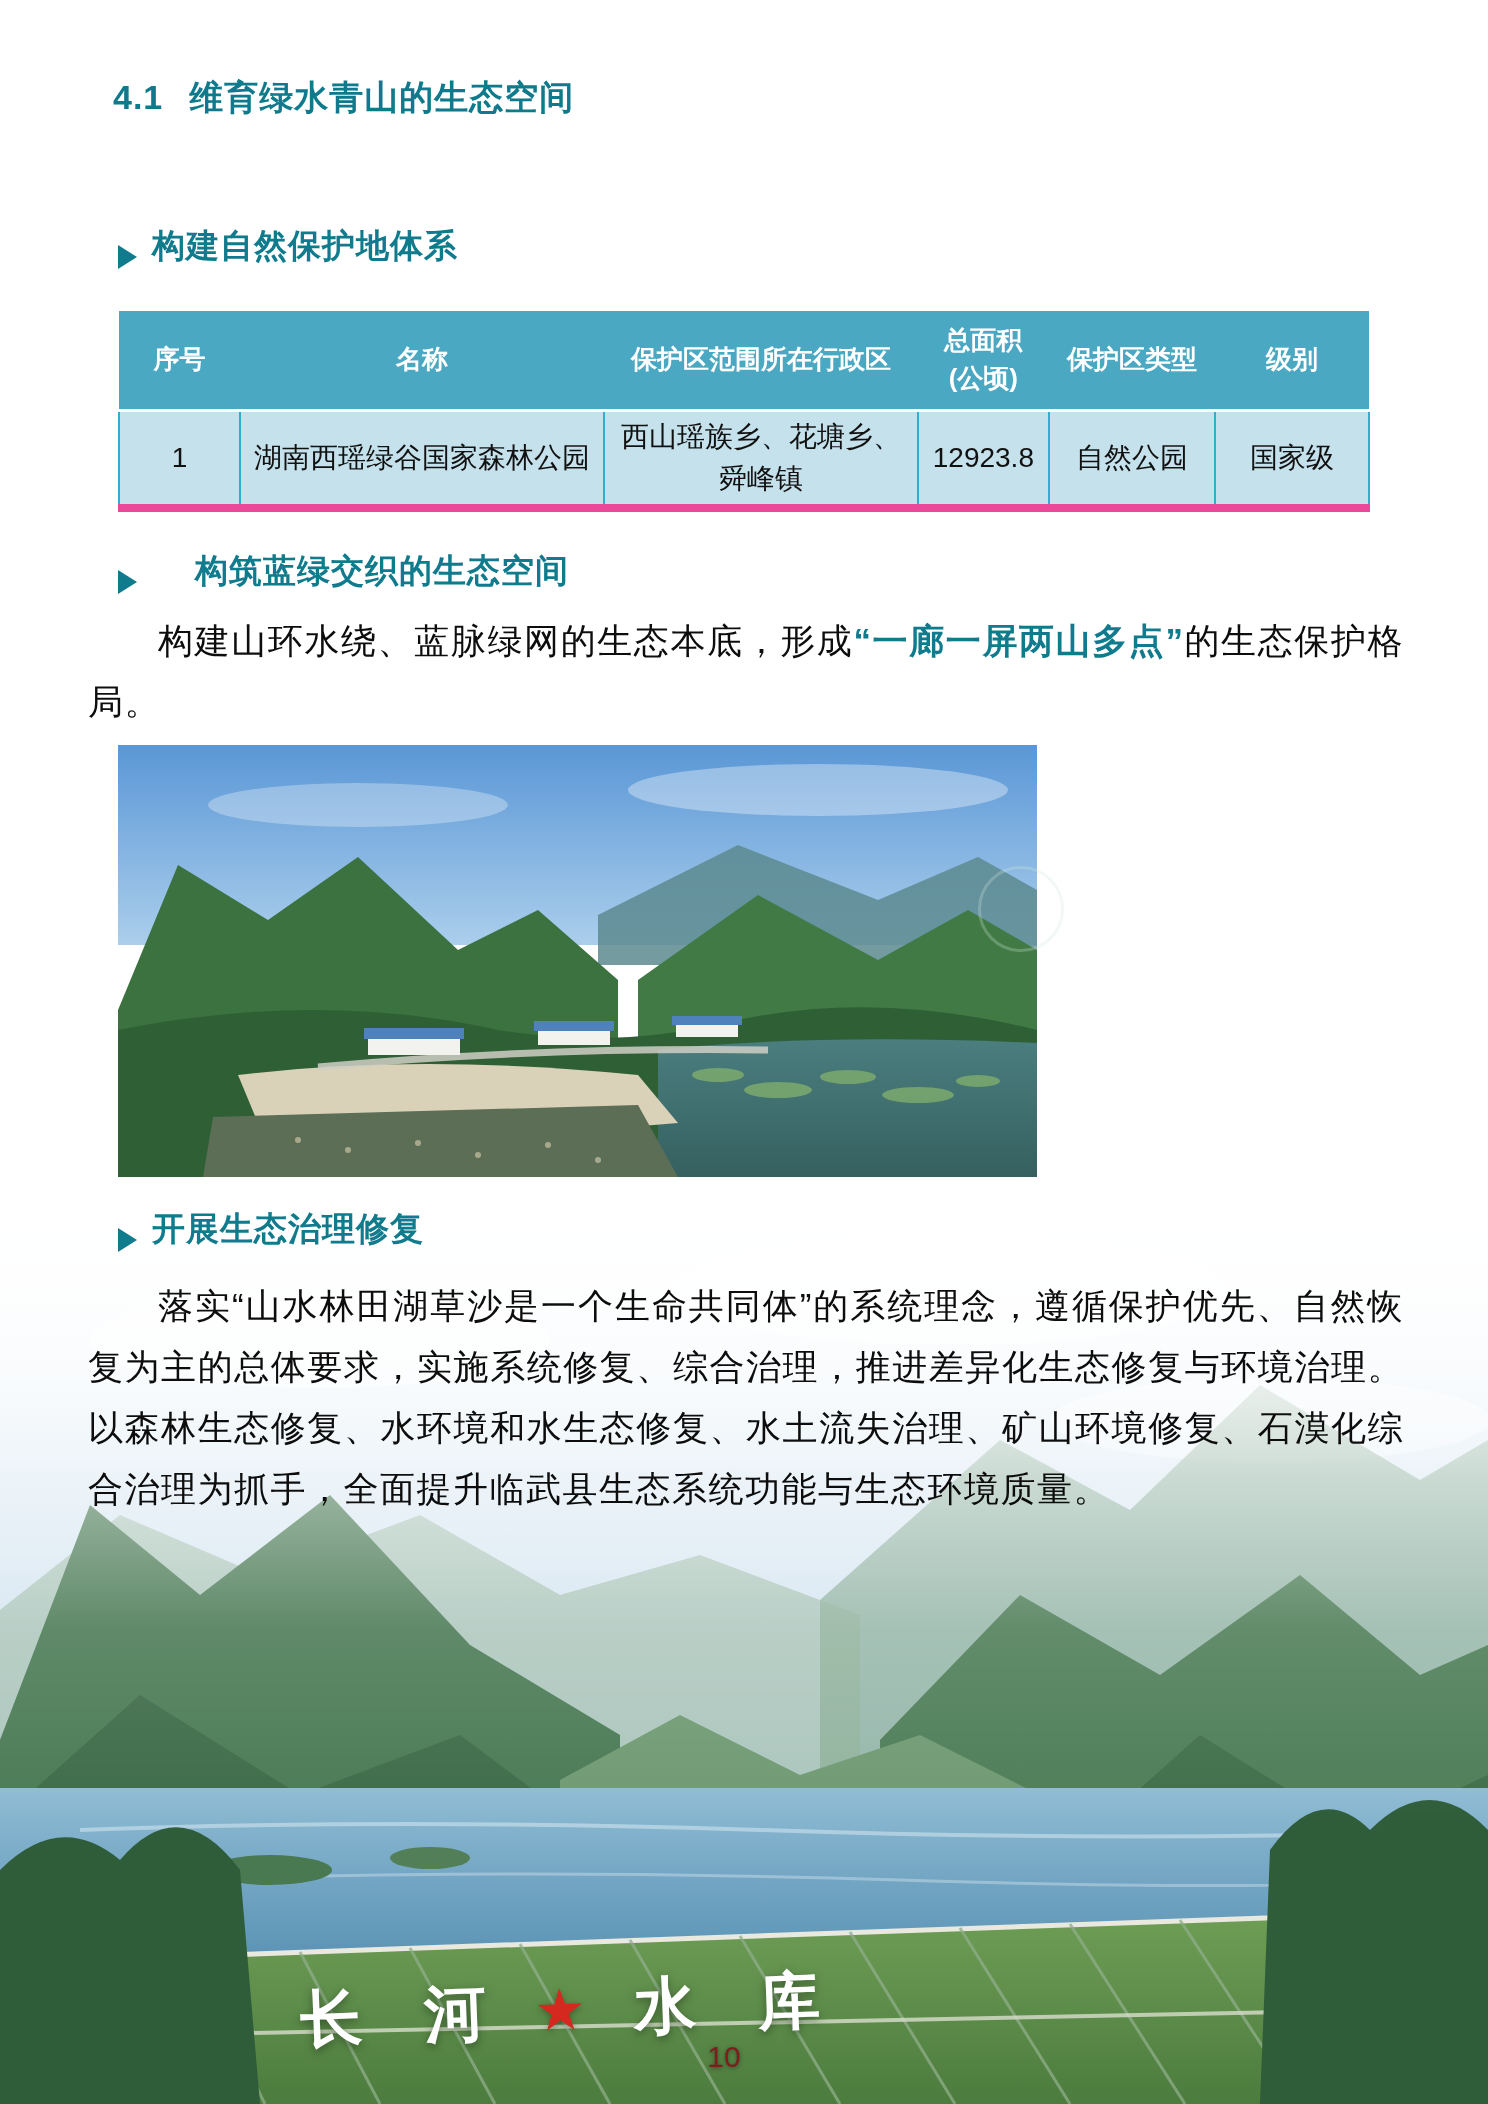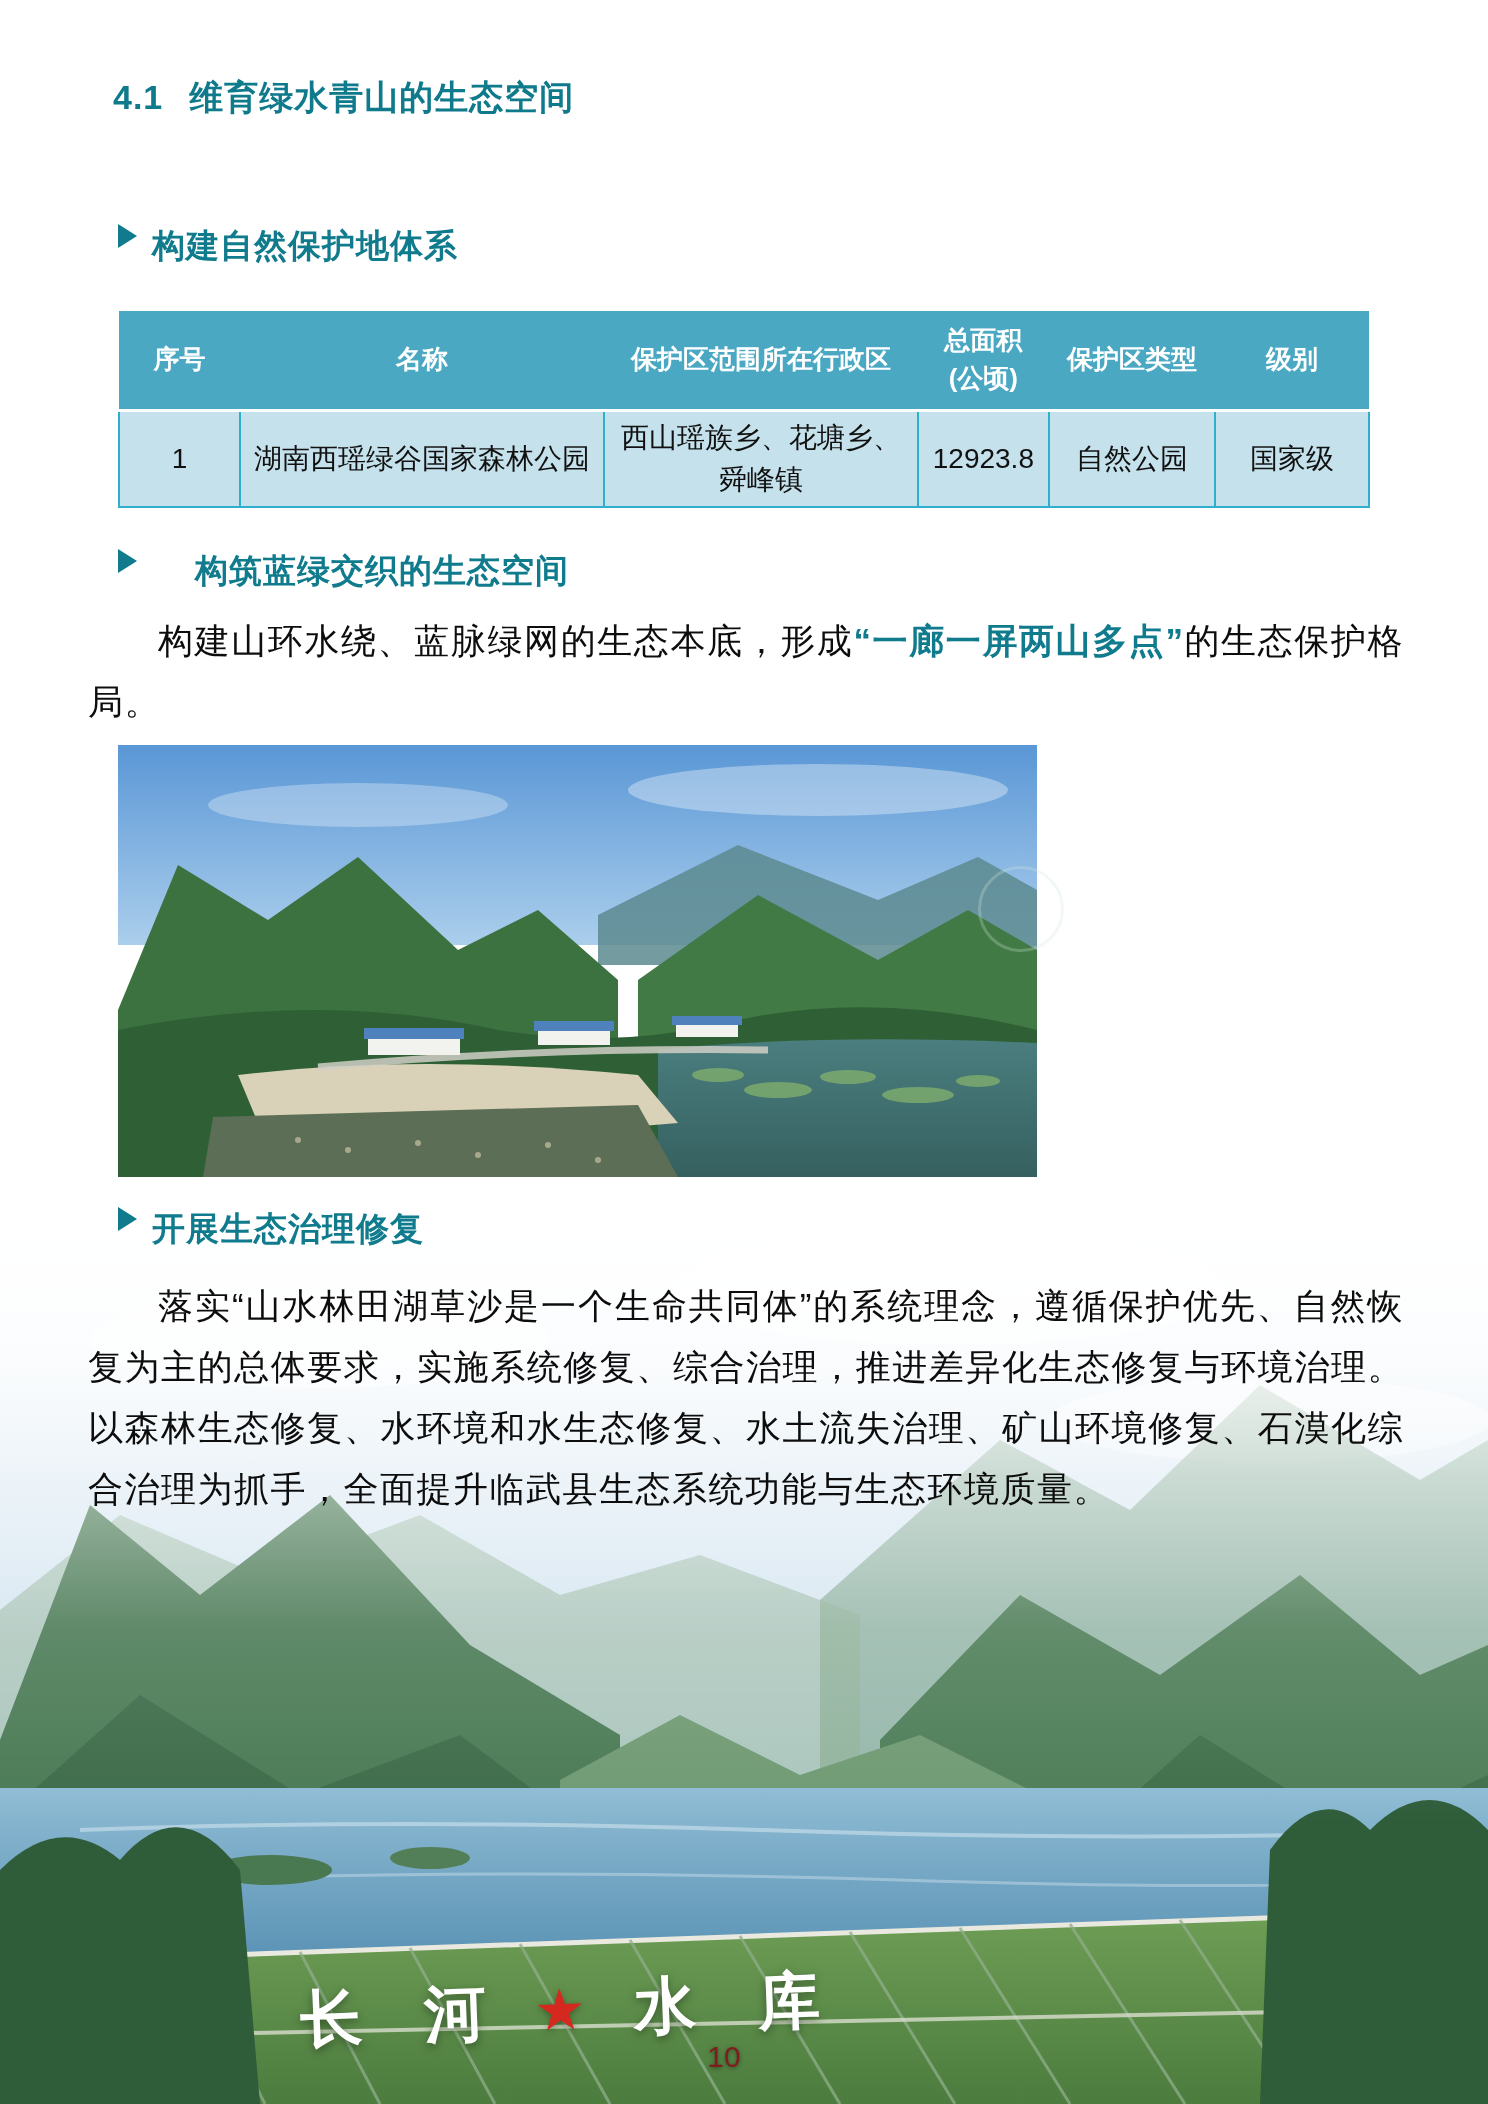--- a/index.html
+++ b/index.html
@@ -29,21 +29,21 @@
       rgba(255,255,255,0) 100%);
   }
 
   
   .layer { position:absolute; z-index:2; }
 
   .doc-title { left:113px; top:75px; display:flex; align-items:baseline;
     color:#0E7A8B; font-weight:bold; font-size:34px; letter-spacing:1px; }
   .doc-title .num { margin-right:26px; }
 
-  .sec-heading { display:flex; align-items:flex-start;
+  .sec-heading { display:flex; align-items:flex-end;
     color:#0F7B8C; font-weight:bold; font-size:33px; letter-spacing:1px; }
   .tri { width:0; height:0; border-top:12px solid transparent;
     border-bottom:12px solid transparent; border-left:19px solid #0F7B8C;
     margin-right:15px; }
   .h1 { left:118px; top:224px; }
   .h2 { left:118px; top:549px;gap:43px; }
   .h3 { left:118px; top:1207px; }
 
   
   .nature-table { left:118px; top:311px; width:1252px; }
@@ -51,21 +51,21 @@
   thead th {
     background:#4BA8C3; color:#ffffff; font-weight:bold; font-size:26px;
     height:99px; text-align:center; vertical-align:middle; line-height:1.45;
     border-bottom:3px solid #ffffff;
   }
   tbody td {
     background:#C5E1EB; color:#111; font-size:28px; height:97px;
     text-align:center; vertical-align:middle; line-height:1.5;
     border:2px solid #2FAECE; padding:4px 10px;
   }
-  table { border-bottom:1px solid #ec4899; }
+  table { border-bottom:8px solid #ec4899; }
   .th-l2 { display:block; }
 
   
   .para {
     left:88px; width:1316px; font-size:35px; line-height:61px;
     letter-spacing:1.5px; text-align:justify; text-indent:2em; color:#0d0d0d;
   }
   .para1 { top:610px; }
   .para2 { top:1275px; }
   .hl { color:#0F7B8C; font-weight:bold; }

